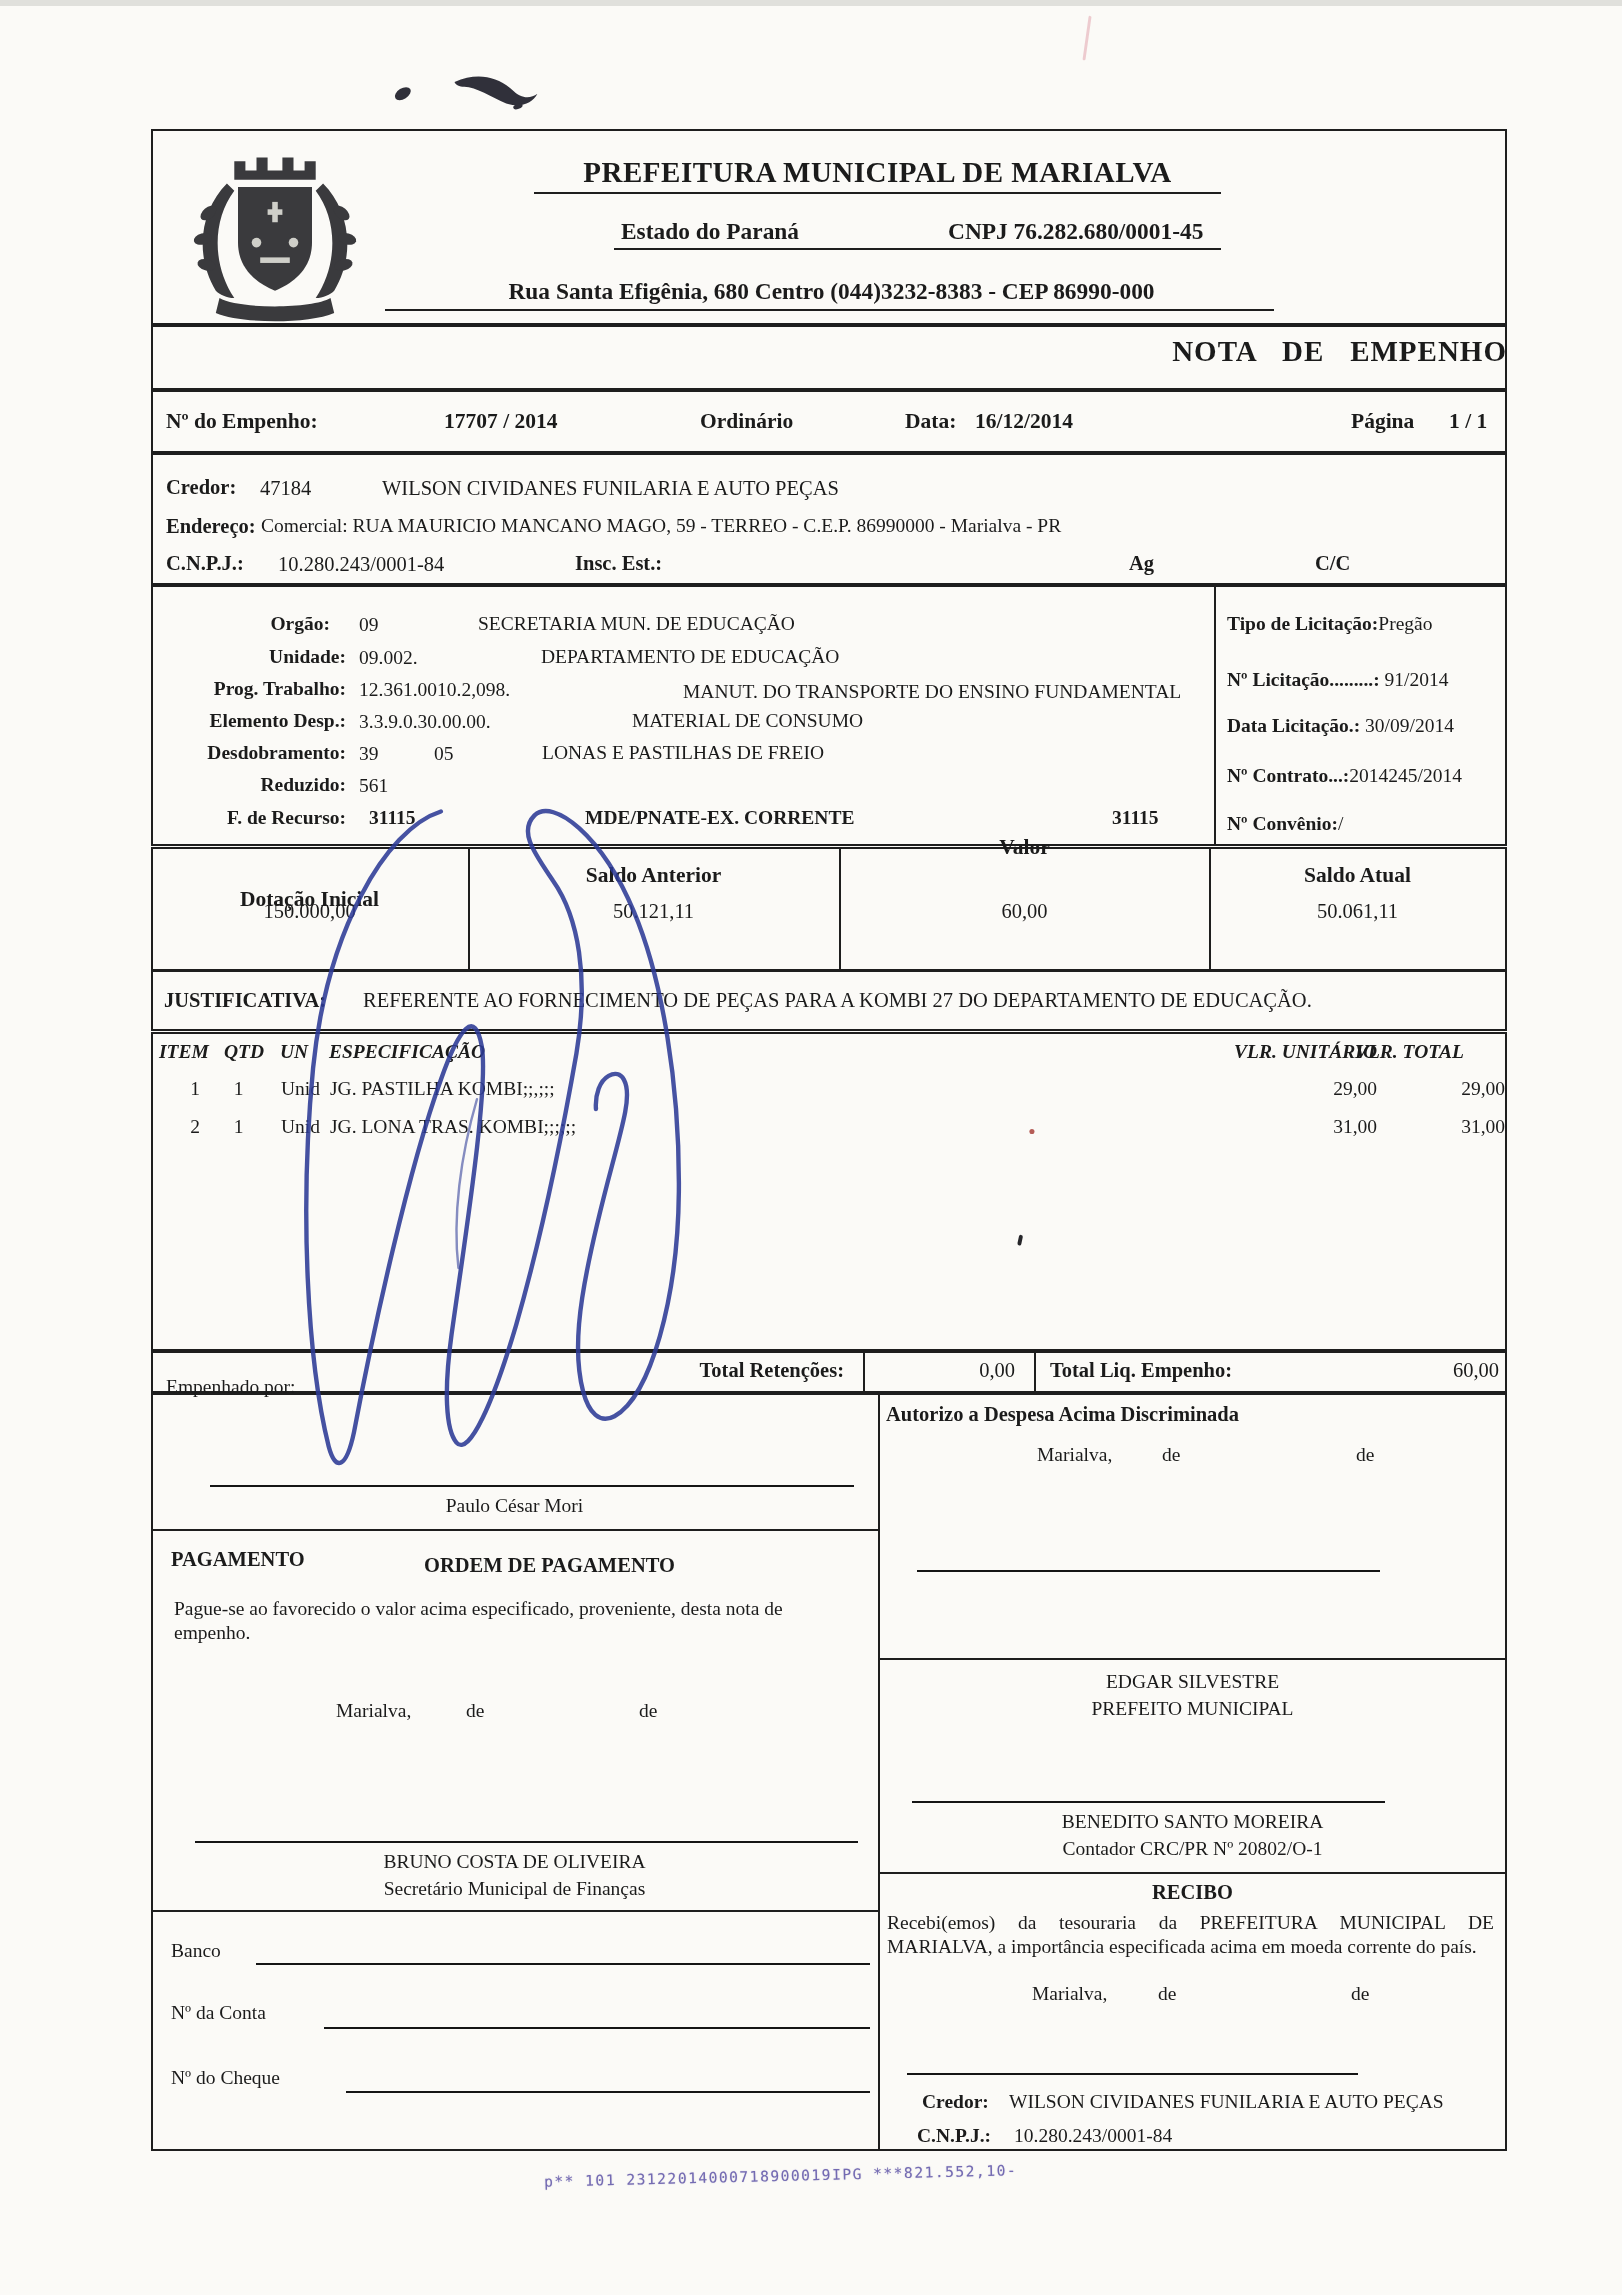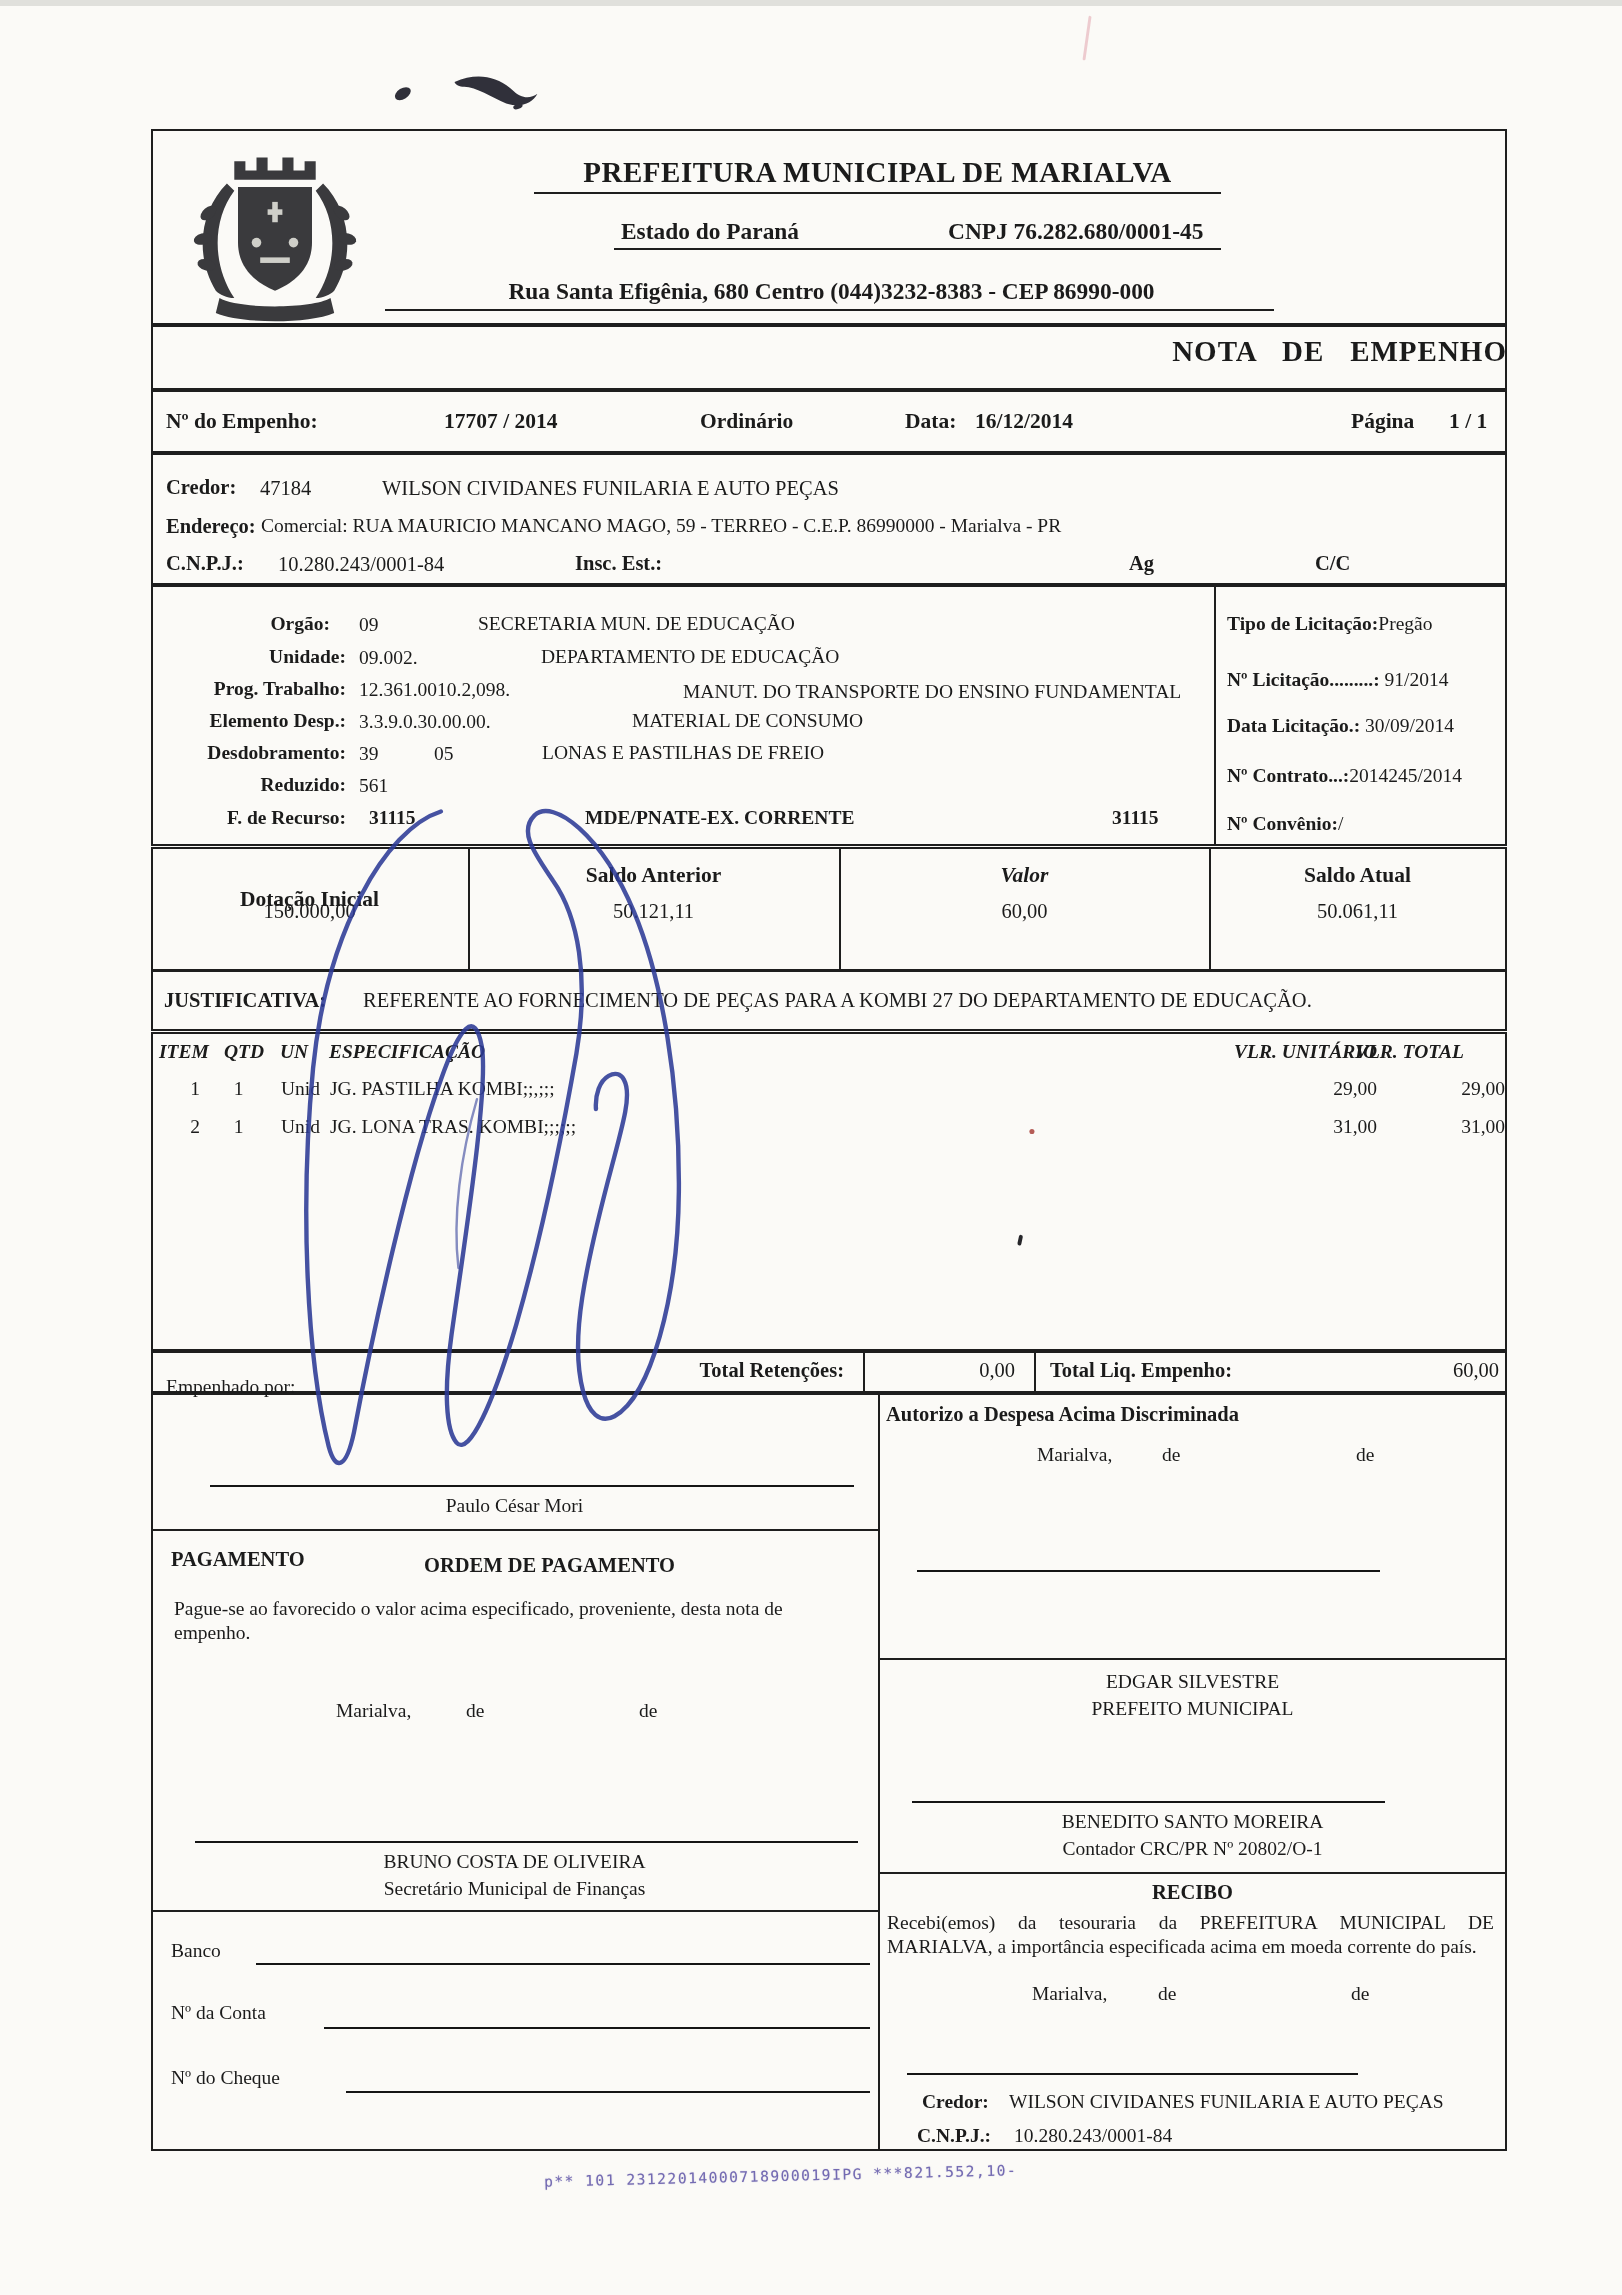--- a/index.html
+++ b/index.html
@@ -155,21 +155,21 @@
 
 <div class="box" style="left:151px;top:847px;width:1356px;height:124px;border-bottom-width:2.9px;"></div>
 <div class="vline" style="left:468px;top:847px;height:124px;"></div>
 <div class="vline" style="left:839px;top:847px;height:124px;"></div>
 <div class="vline" style="left:1209px;top:847px;height:124px;"></div>
 
 <div class="abs t22 b tc" style="left:151px;top:886px;width:317px;">Dotação Inicial</div>
 <div class="abs t21 tc" style="left:151px;top:899px;width:317px;">150.000,00</div>
 <div class="abs t22 b tc" style="left:468px;top:862px;width:371px;">Saldo Anterior</div>
 <div class="abs t21 tc" style="left:468px;top:899px;width:371px;">50.121,11</div>
-<div class="abs t22 b tc" style="left:839px;top:862px;width:371px;font-style:italic;">Valor</div>
+<div class="abs t22 b tc" style="left:839px;top:834px;width:371px;">Valor</div>
 <div class="abs t21 tc" style="left:839px;top:899px;width:371px;">60,00</div>
 <div class="abs t22 b tc" style="left:1209px;top:862px;width:297px;">Saldo Atual</div>
 <div class="abs t21 tc" style="left:1209px;top:899px;width:297px;">50.061,11</div>
 
 <div class="box" style="left:151px;top:970px;width:1356px;height:61px;"></div>
 <span class="abs t21 b" style="left:164px;top:988px;">JUSTIFICATIVA:</span>
 <span class="abs t21" style="left:363px;top:988px;">REFERENTE AO FORNECIMENTO DE PEÇAS PARA A KOMBI 27 DO DEPARTAMENTO DE EDUCAÇÃO.</span>
 
 <div class="box" style="left:151px;top:1032px;width:1356px;height:319px;border-top-width:2.9px;"></div>
 

